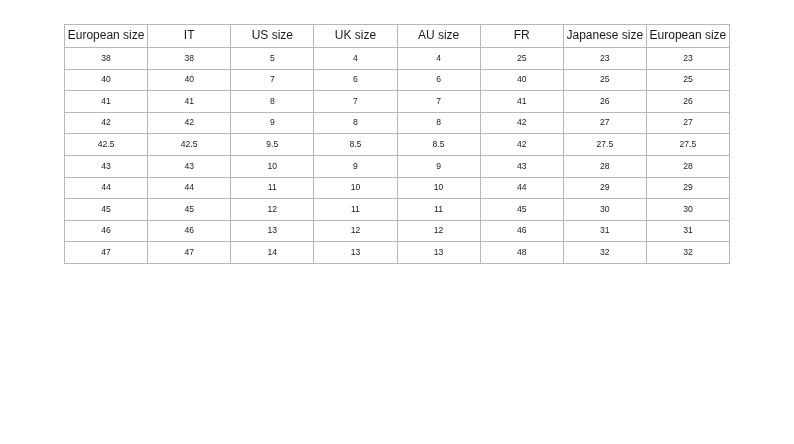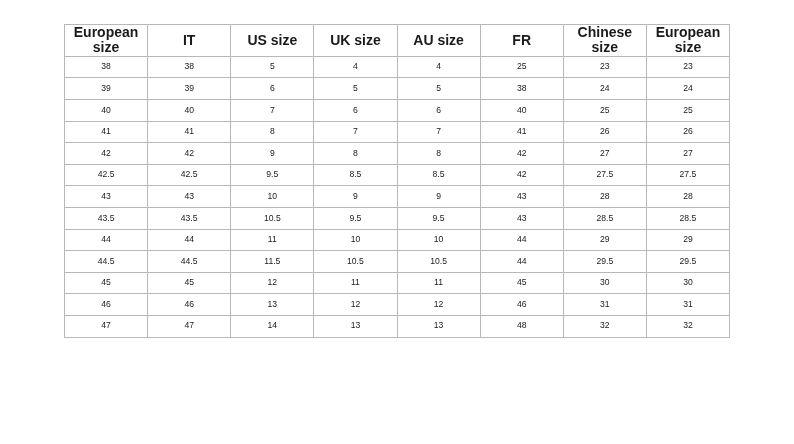--- a/index.html
+++ b/index.html
@@ -39,63 +39,52 @@
     vertical-align: middle;
     font-weight: normal;
     font-size: 8.6px;
     line-height: 1.1;
     height: 20.6px;
     padding: 0 2px;
     color: #1a1a1a;
     background: #ffffff;
   }
   table.size-table thead td {
-    font-size: 14px;
+    font-size: 12px;
     height: 22px;
-    font-weight: bold;
   }
 </style>
 </head>
 <body>
 
 <div class="page">
   <div class="table-wrap">
     <table class="size-table">
       <thead>
         <tr id="header-row">
             <td>European size</td>
             <td>IT</td>
             <td>US size</td>
             <td>UK size</td>
             <td>AU size</td>
             <td>FR</td>
-            <td>Chinese size</td>
+            <td>Japanese size</td>
             <td>European size</td>
           </tr>
       </thead>
       <tbody id="body-rows">
           <tr>
             <td>38</td>
             <td>38</td>
             <td>5</td>
             <td>4</td>
             <td>4</td>
             <td>25</td>
             <td>23</td>
             <td>23</td>
-          </tr>
-          <tr>
-            <td>39</td>
-            <td>39</td>
-            <td>6</td>
-            <td>5</td>
-            <td>5</td>
-            <td>38</td>
-            <td>24</td>
-            <td>24</td>
           </tr>
           <tr>
             <td>40</td>
             <td>40</td>
             <td>7</td>
             <td>6</td>
             <td>6</td>
             <td>40</td>
             <td>25</td>
             <td>25</td>
@@ -134,48 +123,28 @@
             <td>43</td>
             <td>43</td>
             <td>10</td>
             <td>9</td>
             <td>9</td>
             <td>43</td>
             <td>28</td>
             <td>28</td>
           </tr>
           <tr>
-            <td>43.5</td>
-            <td>43.5</td>
-            <td>10.5</td>
-            <td>9.5</td>
-            <td>9.5</td>
-            <td>43</td>
-            <td>28.5</td>
-            <td>28.5</td>
-          </tr>
-          <tr>
             <td>44</td>
             <td>44</td>
             <td>11</td>
             <td>10</td>
             <td>10</td>
             <td>44</td>
             <td>29</td>
             <td>29</td>
-          </tr>
-          <tr>
-            <td>44.5</td>
-            <td>44.5</td>
-            <td>11.5</td>
-            <td>10.5</td>
-            <td>10.5</td>
-            <td>44</td>
-            <td>29.5</td>
-            <td>29.5</td>
           </tr>
           <tr>
             <td>45</td>
             <td>45</td>
             <td>12</td>
             <td>11</td>
             <td>11</td>
             <td>45</td>
             <td>30</td>
             <td>30</td>

